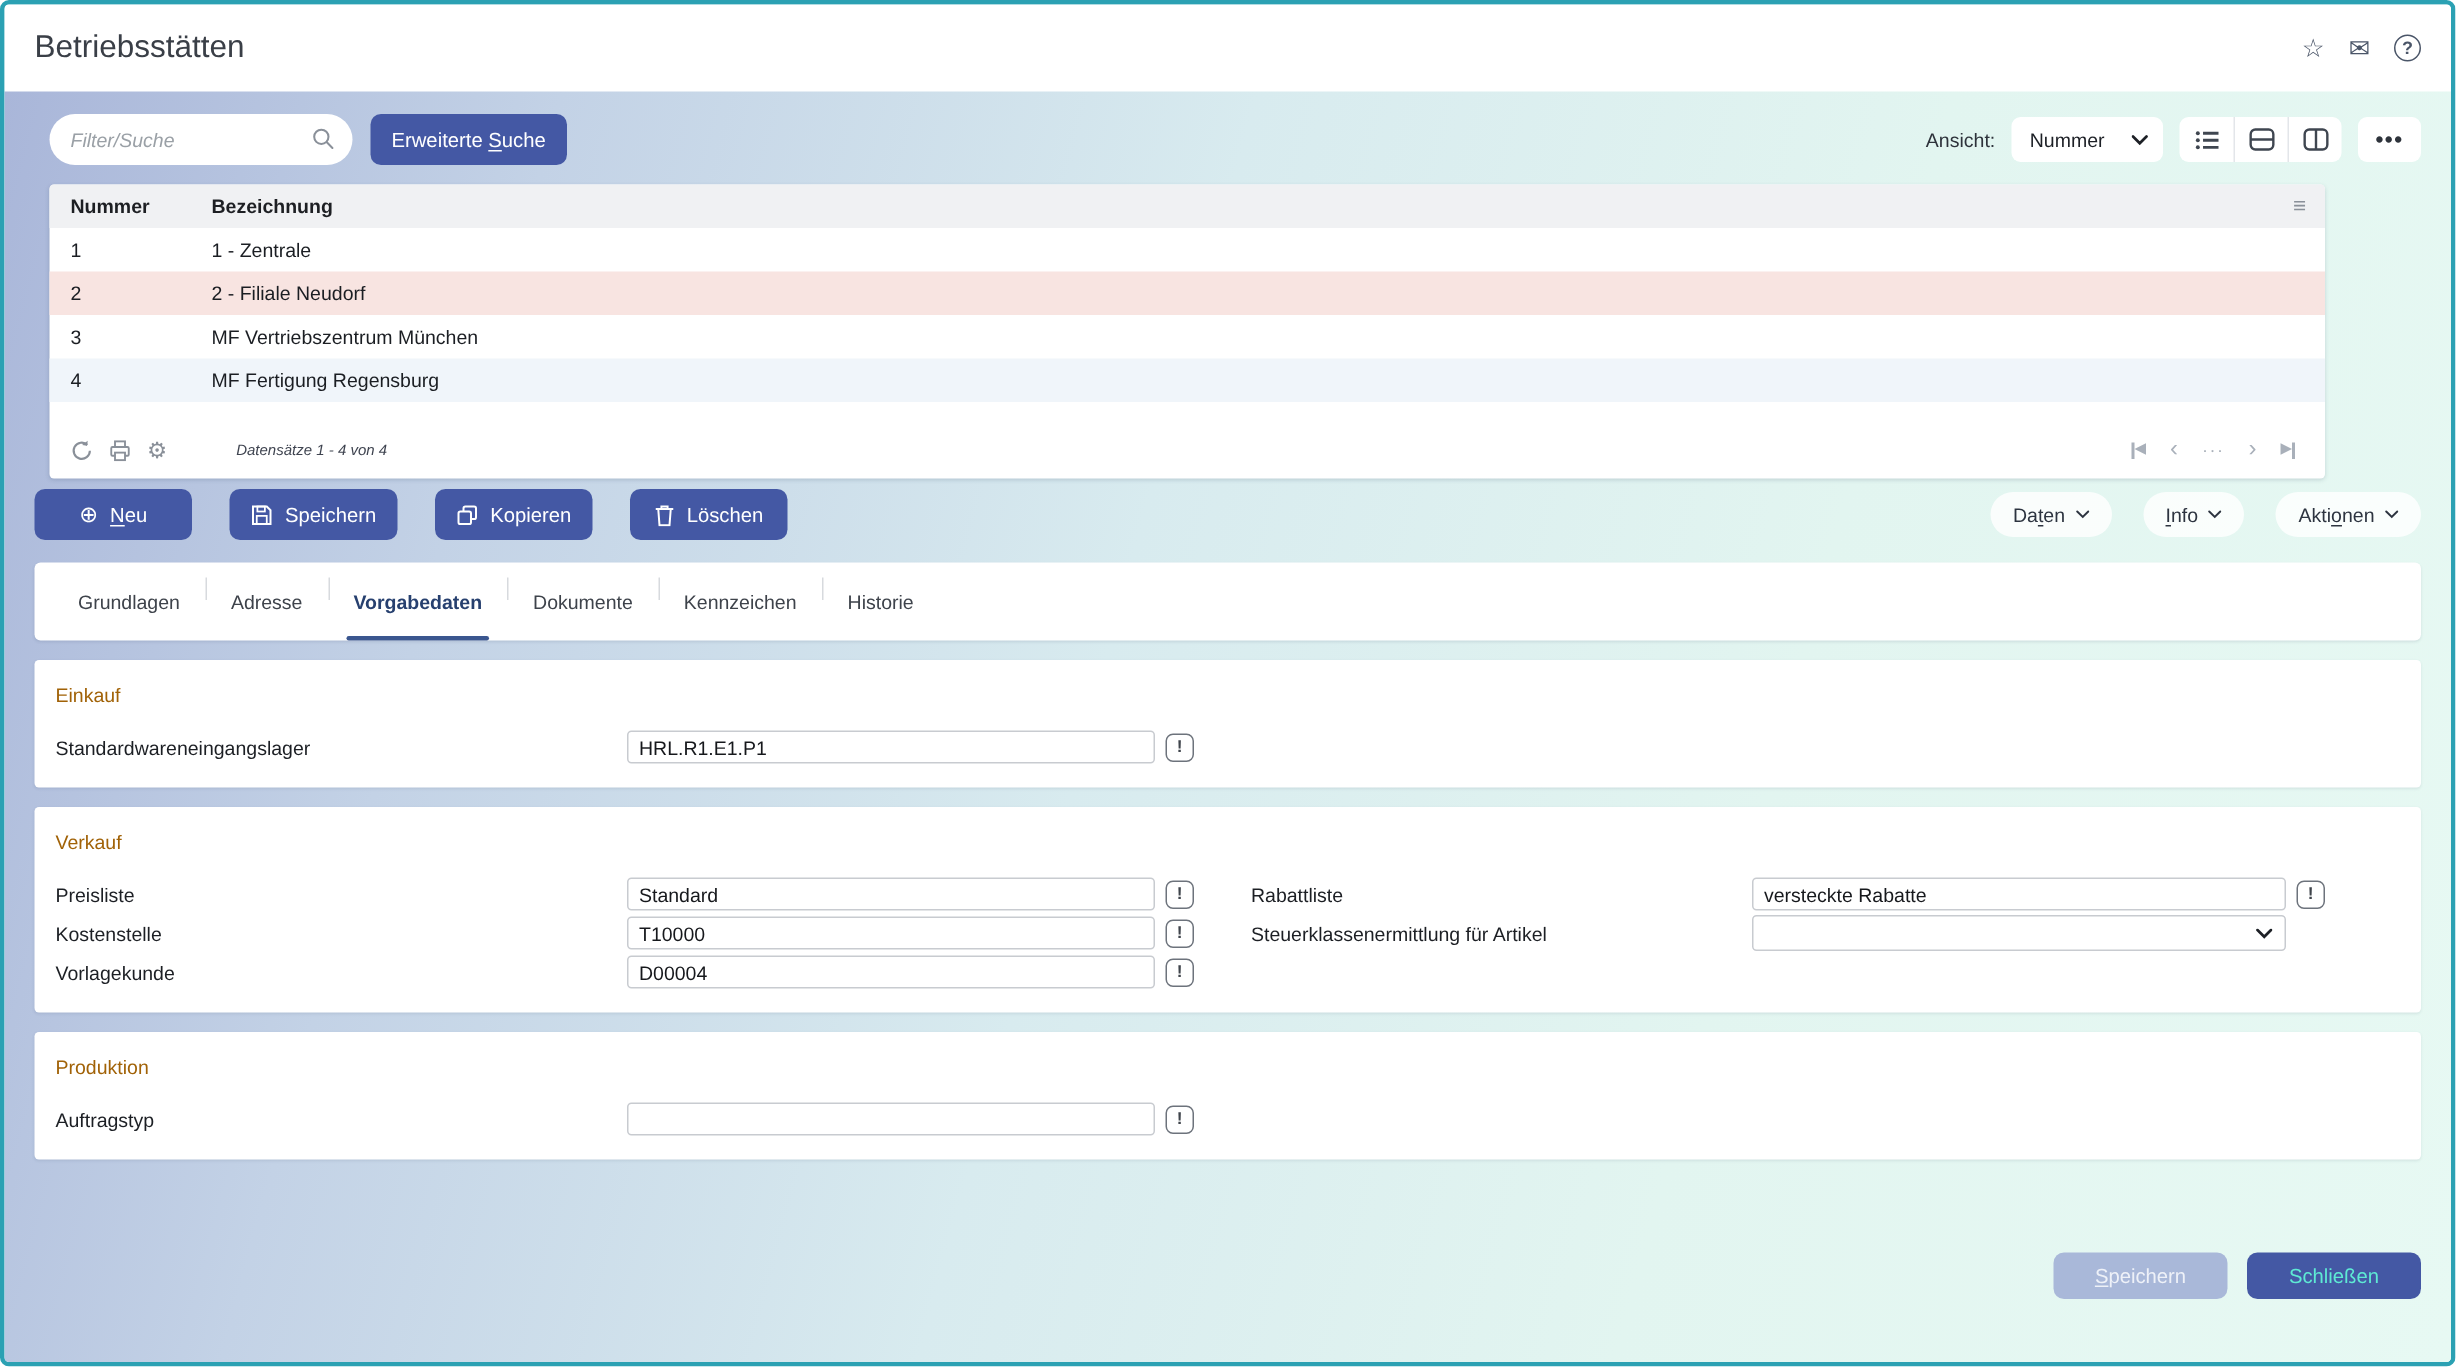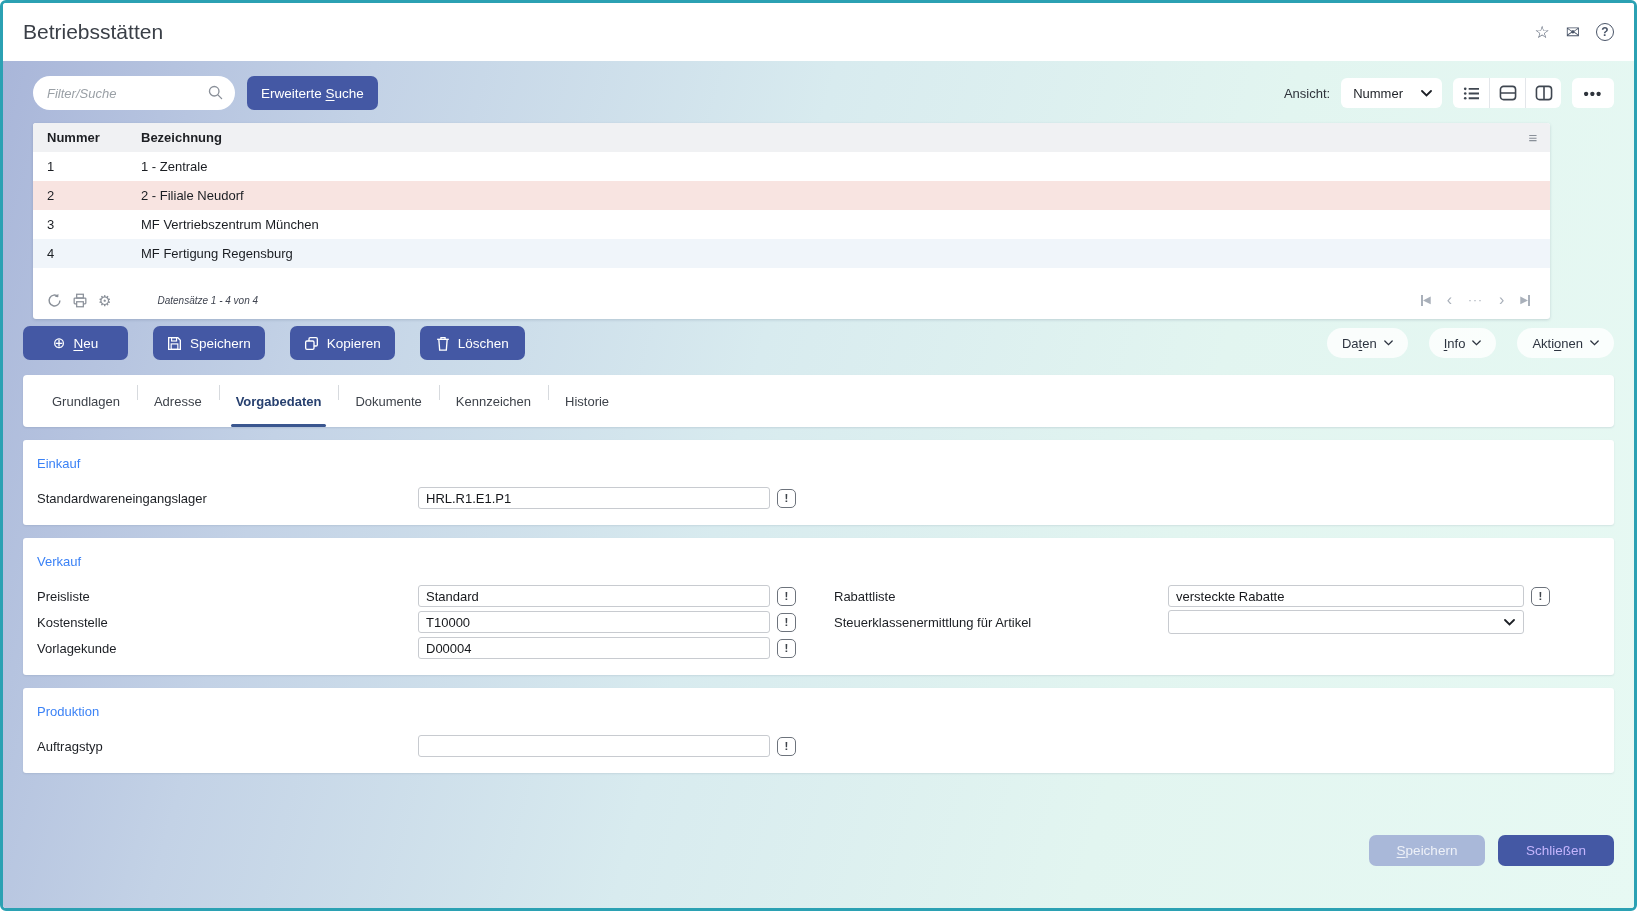--- a/index.html
+++ b/index.html
@@ -56,30 +56,30 @@
   .btn-ghost{height:30px;background:rgba(255,255,255,.8);border:none;border-radius:15px;padding:0 15px;font-size:13px;color:#2d3440;display:flex;align-items:center;gap:7px;cursor:pointer;font-family:inherit;}
   .ak{text-decoration:underline;text-underline-offset:2px;}
   
   .tabbar{margin-top:15px;background:#fff;border-radius:4px;height:52px;display:flex;align-items:stretch;padding:0 12px;flex:0 0 auto;box-shadow:0 1px 2px rgba(40,60,90,.12);}
   .tab{padding:0 17px;display:flex;align-items:center;font-size:13px;color:#3e434b;position:relative;cursor:pointer;}
   .tab + .tab::before{content:"";width:1px;height:15px;background:#d7dade;position:absolute;left:0;top:10px;}
   .tab.active{font-weight:bold;color:#27406f;}
   .tab.active::after{content:"";position:absolute;left:12px;right:12px;bottom:0;height:3px;background:#3a568f;border-radius:2px;}
   
   .section-card{margin-top:13px;background:#fff;border-radius:3px;padding:12px 12px 14px;flex:0 0 auto;box-shadow:0 1px 2px rgba(40,60,90,.10);}
-  .section-title{font-size:13px;color:#3b82f6;margin:4px 0 14px;padding-left:2px;}
+  .section-title{font-size:13px;color:#a16207;margin:4px 0 14px;padding-left:2px;}
   .frow{display:grid;grid-template-columns:383px 352px 62px 336px 356px 40px;align-items:center;height:26px;}
   .flabel{font-size:13px;color:#1c1f24;padding-left:2px;}
   .ftext{height:22px;border:1px solid #c8cbd0;border-radius:3px;padding:0 7px;font-size:13px;color:#16181c;width:100%;font-family:inherit;background:#fff;outline:none;}
   .lookup-cell{display:flex;align-items:center;padding-left:7px;}
   .lookup-btn{width:19px;height:19px;border:1.5px solid #6d737c;border-radius:5px;background:#fff;color:#3f444b;font-weight:bold;font-size:11.5px;display:flex;align-items:center;justify-content:center;cursor:pointer;font-family:inherit;}
   .select-box{height:24px;border:1px solid #c8cbd0;border-radius:3px;background:#fff;display:flex;align-items:center;justify-content:space-between;padding:0 8px;cursor:pointer;}
   
   .dialog-footer{margin-top:auto;display:flex;justify-content:flex-end;gap:13px;padding-bottom:42px;flex:0 0 auto;}
-  .btn-dialog{height:31px;min-width:116px;border:none;border-radius:7px;font-size:13.5px;color:#c4b5fd;cursor:pointer;font-family:inherit;}
+  .btn-dialog{height:31px;min-width:116px;border:none;border-radius:7px;font-size:13.5px;color:#5eead4;cursor:pointer;font-family:inherit;}
   .btn-primary{background:#4458a4;}
   .btn-disabled{background:#a9b8d9;color:#eef1f8;cursor:default;}
   svg{display:block;}
 </style>
 </head>
 <body>
 
 <div class="window">
 
   <div class="titlebar">

